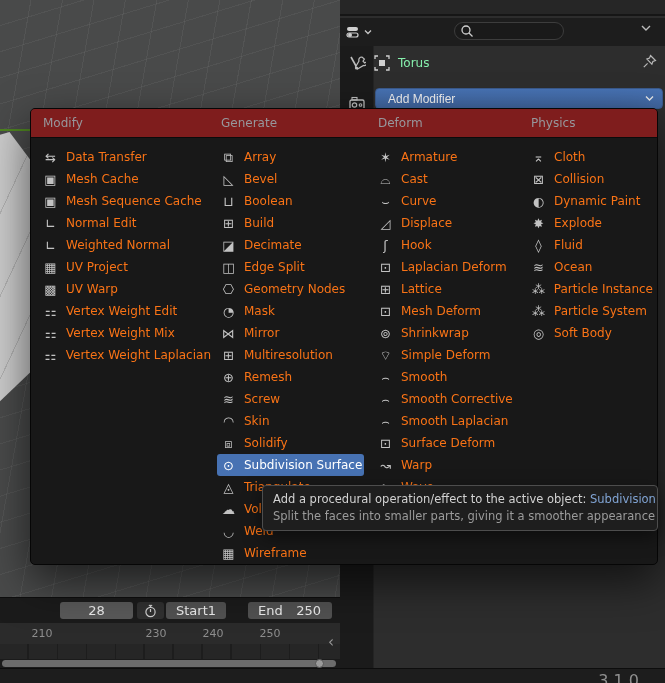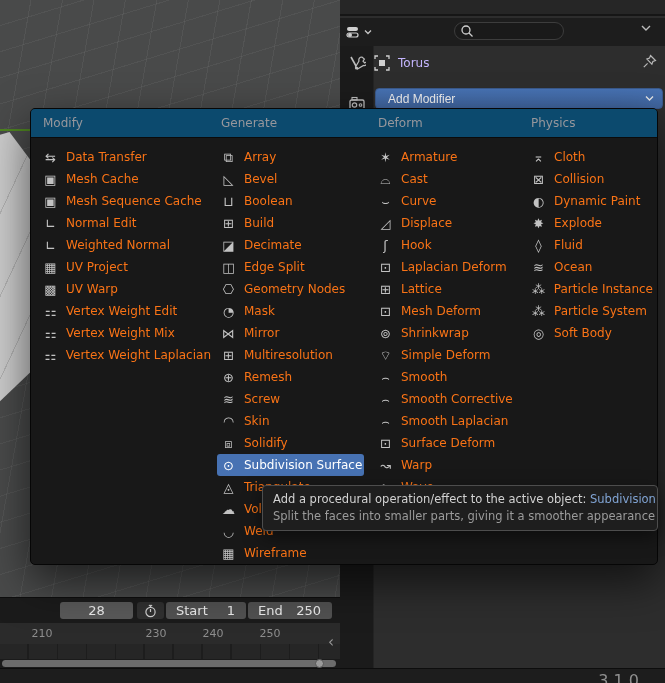--- a/index.html
+++ b/index.html
@@ -25,31 +25,31 @@
   
   .props{left:340px;top:0;width:325px;height:683px;background:#2d2d2d;}
   .props-topstrip{left:0;top:0;width:325px;height:16px;background:#262626;border-bottom:2px solid #161616;}
   .props-header{left:0;top:18px;width:325px;height:28px;background:#1d1d1d;}
   .props-tabcol{left:0;top:46px;width:34px;height:624px;background:#1b1b1b;border-right:1px solid #242424;}
   .etype{left:6px;top:4px;width:42px;height:20px;display:flex;align-items:center;gap:3px;color:#c6c6c6;}
   .search{left:114px;top:4px;width:110px;height:18px;background:#1a1a1a;border:1px solid #3d3d3d;
     border-radius:9px;display:flex;align-items:center;padding-left:5px;color:#bbb;font-size:11px;}
   .hdr-chev{left:300px;top:6px;}
   .crumb{left:34px;top:54px;height:18px;display:flex;align-items:center;gap:8px;
-    color:#c4b5fd;font-size:12px;}
+    color:#86efac;font-size:12px;}
   .pin{left:302px;top:54px;}
   .addmod{left:35px;top:88px;width:288px;height:21px;border-radius:4px;
     border:1px solid #3a5a8c;display:flex;align-items:center;justify-content:space-between;
     padding:0 8px 0 10px;color:#f1f1f1;font-size:12px;cursor:default;}
   .tab-ic{left:8px;width:18px;height:18px;color:#bdbdbd;}
 
   
   .menu{left:30px;top:108px;width:628px;height:457px;background:#181818;
     border:1px solid #060606;border-radius:5px;box-shadow:0 16px 44px rgba(0,0,0,.6);z-index:50;overflow:hidden;}
-  .menu-header{position:absolute;left:0;top:0;width:100%;height:29px;background:#0c4a6e;
+  .menu-header{position:absolute;left:0;top:0;width:100%;height:29px;background:#7f1d1d;
     border-bottom:1px solid #0b0b0b;}
   .mcol-title{position:absolute;top:7px;font-size:12px;color:#97979c;}
   .menu-body{position:absolute;left:0;top:30px;width:100%;height:427px;}
   .mcol{position:absolute;top:7px;}
   .mrow{display:flex;align-items:center;height:22px;padding-left:3px;border-radius:3px;cursor:default;}
   .mrow .ic{width:17px;text-align:center;font-size:13px;line-height:1;color:#c2c2c2;}
   .mrow .lb{margin-left:7px;font-size:12px;color:#f97316;white-space:nowrap;}
   .mrow.hl .lb,.mrow.hl .ic{color:#ffffff;}
 
   
@@ -58,21 +58,21 @@
     padding:6px 10px;font-size:11.5px;white-space:nowrap;overflow:hidden;}
   .tooltip .l1{color:#d2d2d2;}
   .tooltip .l2{color:#9b9b9b;margin-top:3px;}
 
   
   .timeline{left:0;top:597px;width:340px;height:71px;background:#1b1b1b;border-top:1px solid #0e0e0e;}
   .tl-field{position:absolute;top:4px;height:17px;border-radius:3px;display:flex;align-items:center;
     font-size:13px;color:#eaeaea;}
   .tl-frame{left:60px;width:73px;background:#595959;justify-content:center;}
   .tl-clock{left:137px;width:27px;background:#303030;justify-content:center;}
-  .tl-start{left:166px;width:80px;background:#515151;justify-content:space-between;padding:0 11px 0 10px;}
+  .tl-start{left:166px;width:60px;background:#515151;justify-content:space-between;padding:0 11px 0 10px;}
   .tl-end{left:248px;width:84px;background:#515151;justify-content:space-between;padding:0 11px 0 10px;}
   .tl-ruler{position:absolute;left:0;top:25px;width:340px;height:21px;background:#2b2b2b;}
   .tl-ruler span{position:absolute;top:4px;transform:translateX(-50%);font-size:11px;color:#8d8d8d;}
   .tl-ticks{position:absolute;left:0;top:46px;width:340px;height:15px;background:#262626;
     background-image:repeating-linear-gradient(90deg, transparent 0 27.5px, #1d1d1d 27.5px 29px);}
   .tl-scroll{position:absolute;left:2px;top:62px;width:334px;height:7px;background:#6c6c6c;border-radius:4px;}
   .tl-knob{position:absolute;right:12px;top:-1px;width:9px;height:9px;border-radius:50%;
     background:#9a9a9a;border:1px solid #555;}
   .tl-collapse{position:absolute;left:328px;top:37px;font-size:15px;color:#999;line-height:1;}
 

